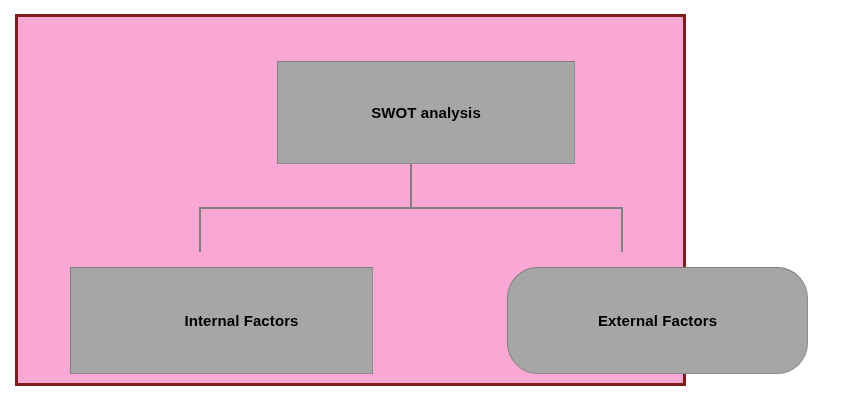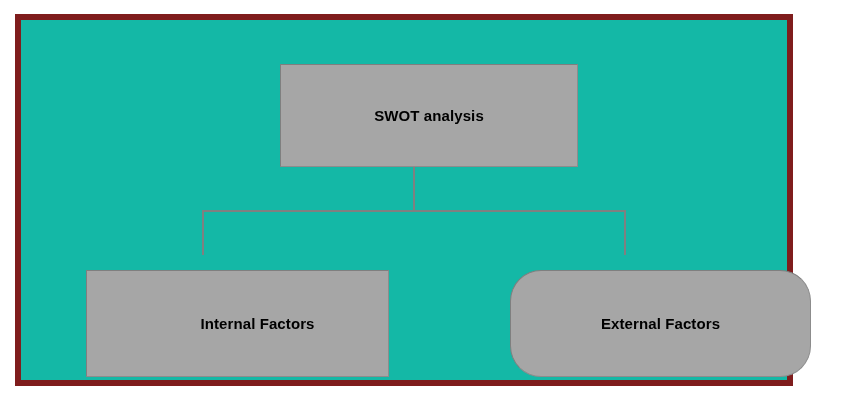--- a/index.html
+++ b/index.html
@@ -17,25 +17,25 @@
     position: relative;
     width: 861px;
     height: 407px;
     background: #ffffff;
   }
   
   #diagram-frame {
     position: absolute;
     left: 15px;
     top: 14px;
-    width: 778px;
+    width: 671px;
     height: 372px;
-    border: 6px solid #7f1d1d;
+    border: 3px solid #7f1d1d;
     box-sizing: border-box;
-    background: #14b8a6;
+    background: #f9a8d4;
   }
   
   #connectors {
     position: absolute;
     left: 0;
     top: 0;
     width: 861px;
     height: 407px;
   }
   
@@ -59,21 +59,21 @@
     text-align: center;
     white-space: nowrap;
   }
   #node-root {
     left: 259px;
     top: 44px;
     width: 298px;
     height: 103px;
   }
   #node-internal {
-    left: 65px;
+    left: 52px;
     top: 250px;
     width: 303px;
     height: 107px;
     padding-left: 40px;
   }
   #node-external {
     left: 489px;
     top: 250px;
     width: 301px;
     height: 107px;

